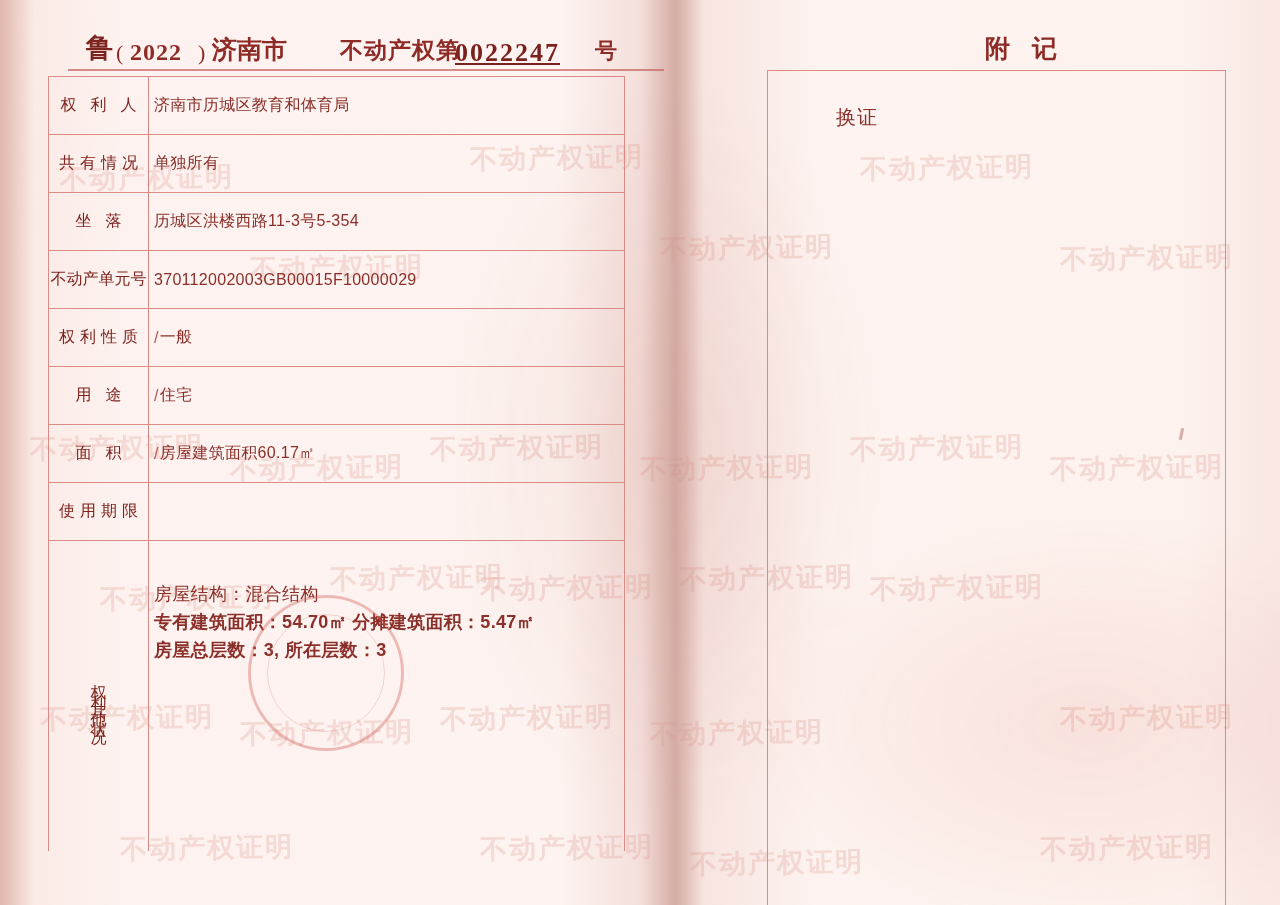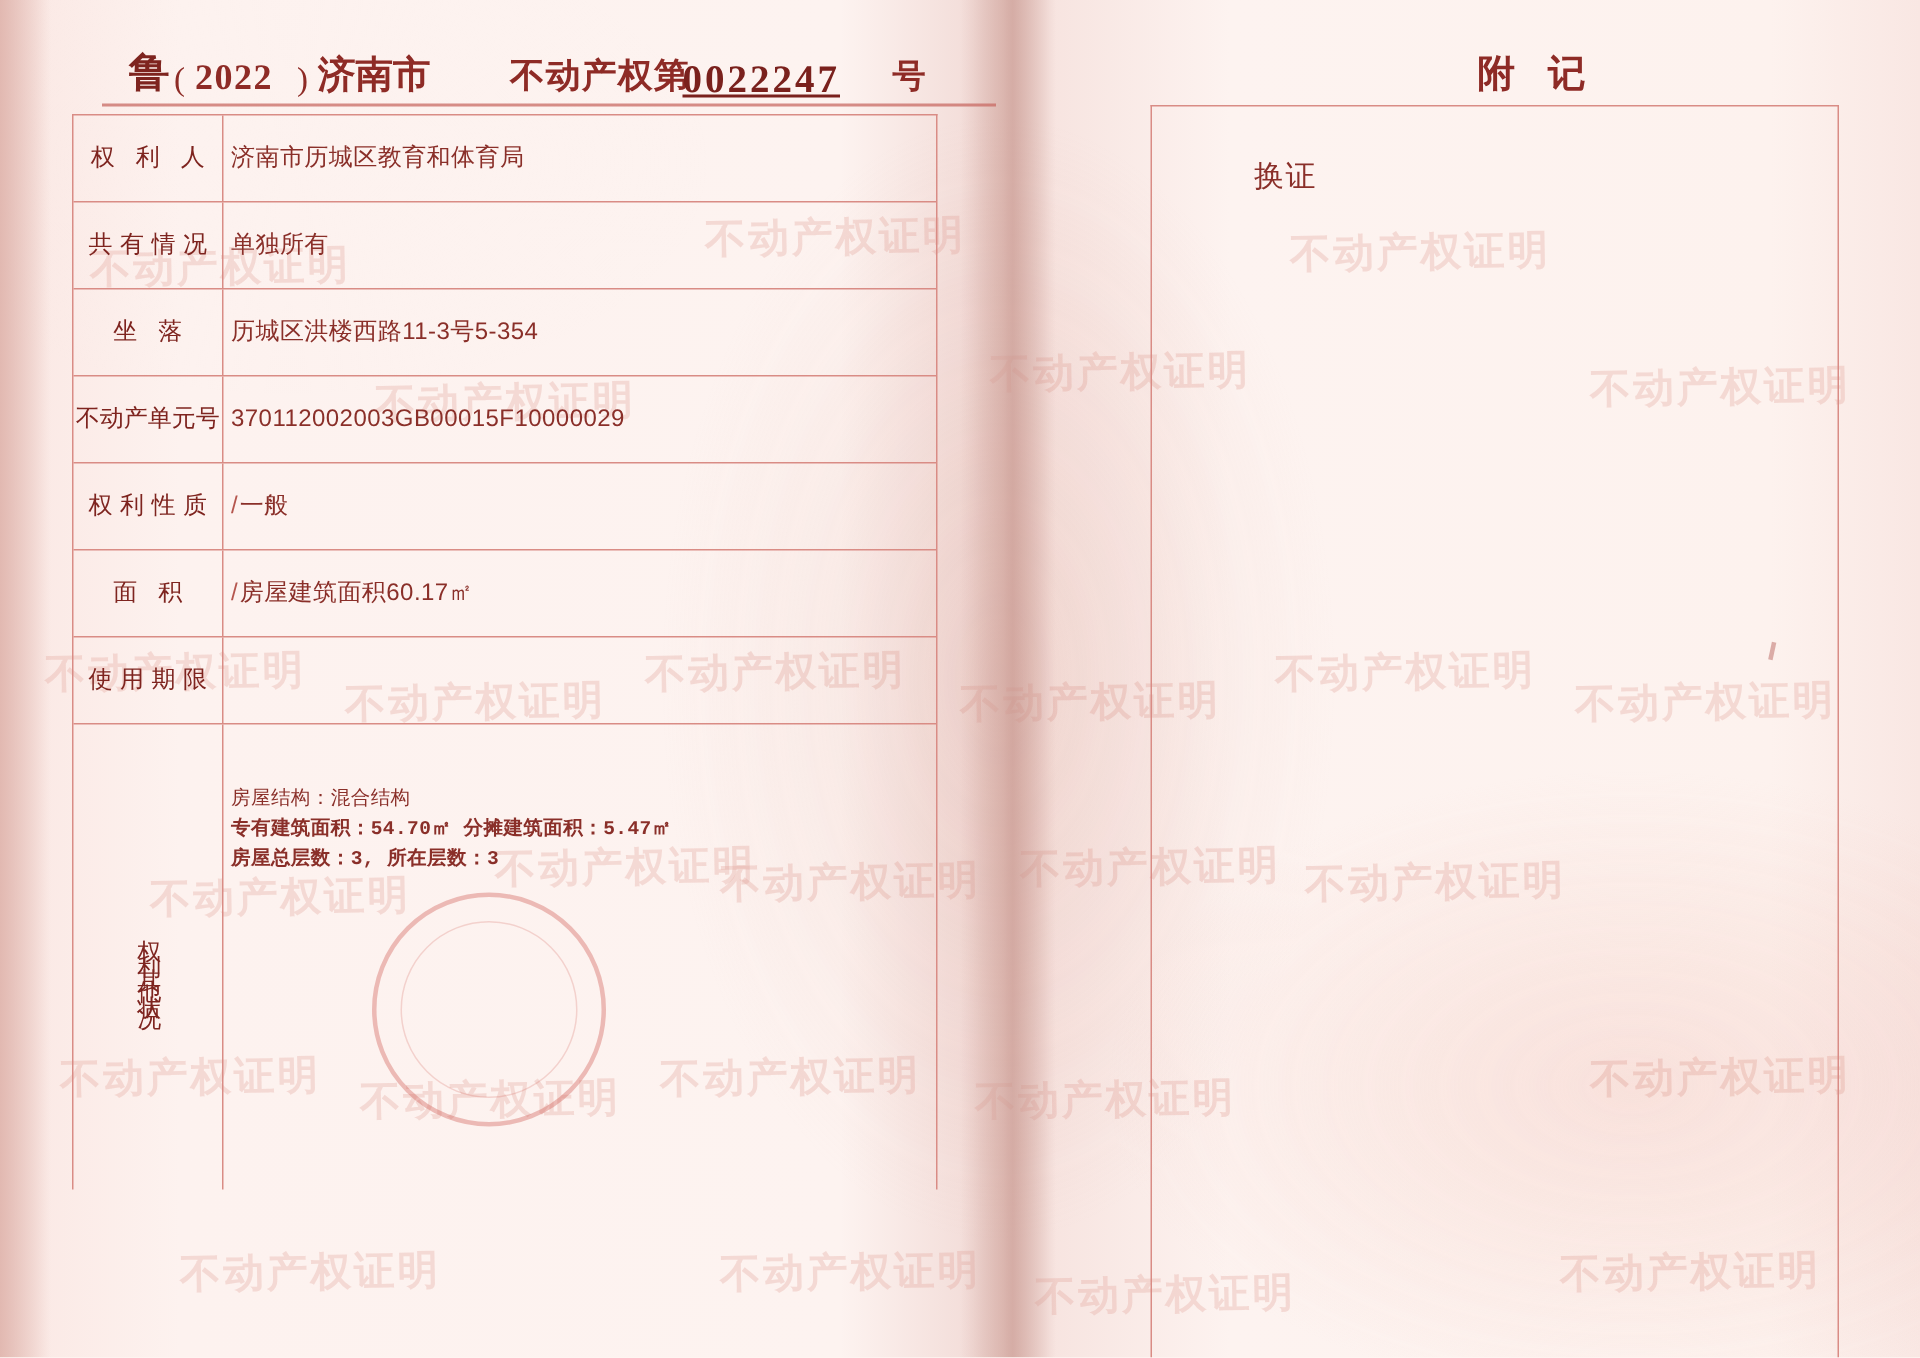--- a/index.html
+++ b/index.html
@@ -172,23 +172,23 @@
     line-height: 1;
     color: #7e241f;
     font-family: "Liberation Serif", serif;
   }
   .row-last .val {
     align-items: flex-start;
     padding-top: 40px;
   }
   .other-block {
     color: #8a2f29;
-    font-size: 13px;
+    font-size: 18px;
     line-height: 1.55;
-    font-family: Liberation Mono, monospace;
+    font-family: Liberation Sans, sans-serif;
   }
   .other-block .b { font-weight: 700; }
 
   
   .rbox {
     position: absolute;
     top: 70px;
     left: 767px;
     width: 457px;
     height: 835px;
@@ -320,20 +320,24 @@
       <div class="lbl tight">不动产单元号</div>
       <div class="val">370112002003GB00015F10000029</div>
     </div>
 
 
     <div class="row">
       <div class="lbl">权利性质</div>
       <div class="val slash">一般</div>
     </div>
 
+    <div class="row">
+      <div class="lbl">用 途</div>
+      <div class="val slash">住宅</div>
+    </div>
 
     <div class="row">
       <div class="lbl">面 积</div>
       <div class="val slash">房屋建筑面积60.17㎡</div>
     </div>
 
     <div class="row">
       <div class="lbl">使用期限</div>
       <div class="val"></div>
     </div>

